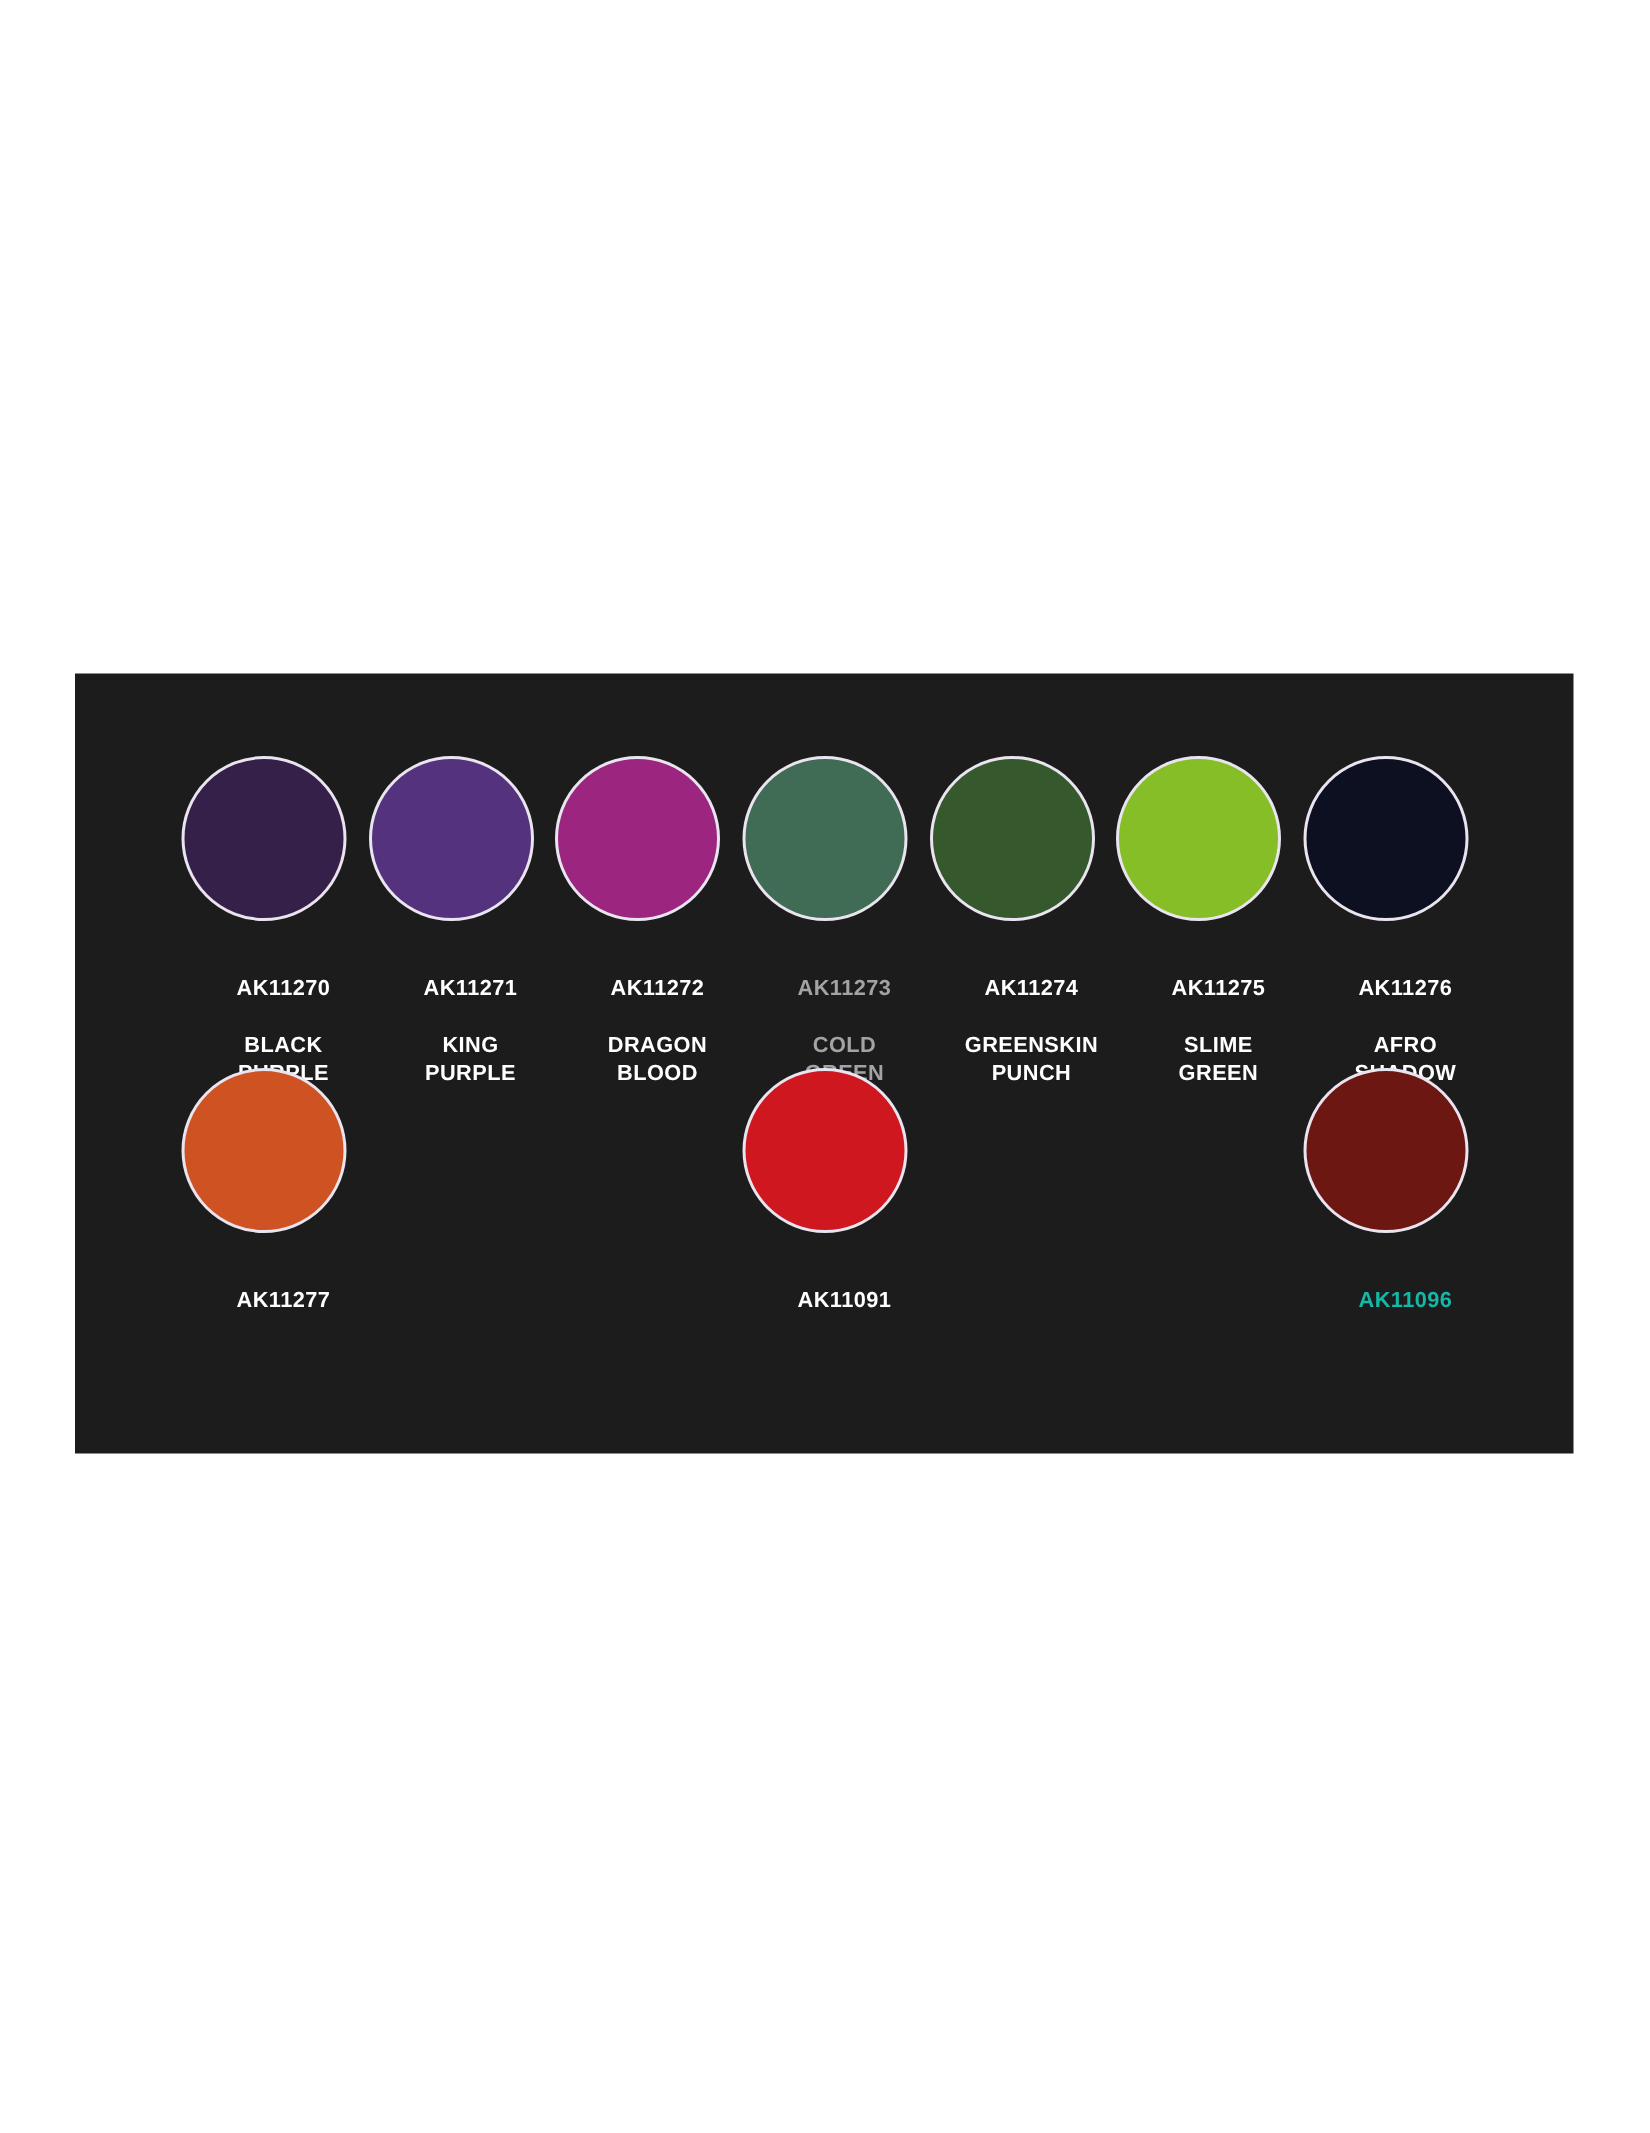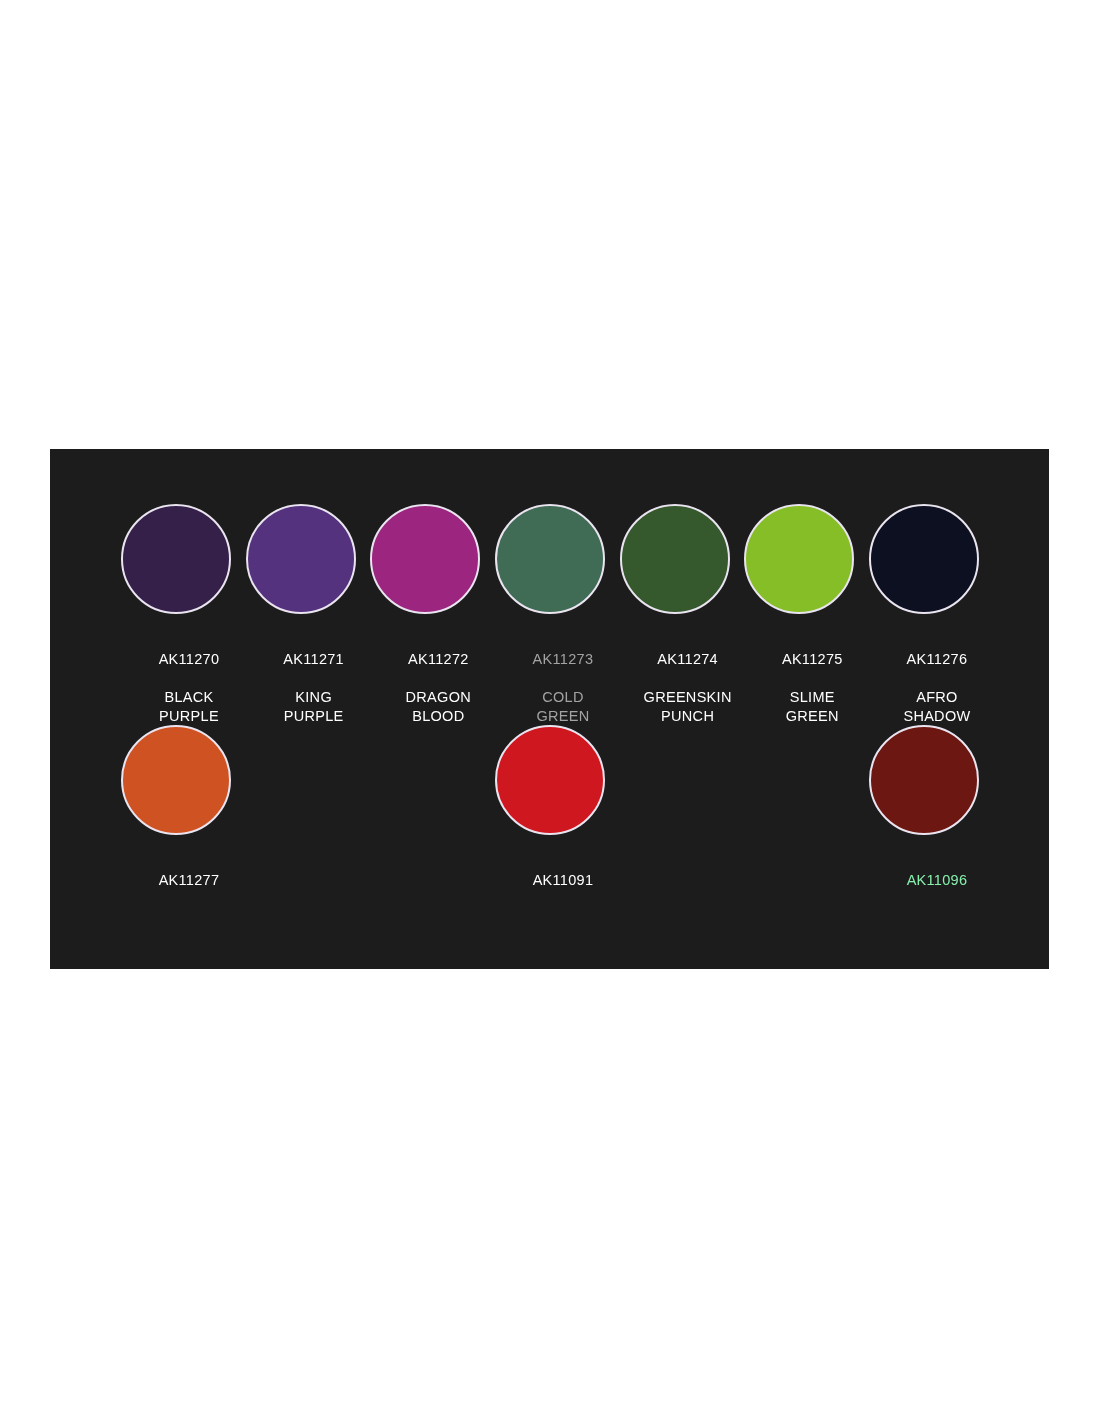--- a/index.html
+++ b/index.html
@@ -39,21 +39,21 @@
   .swatch-row {
     position: absolute;
     left: 70px;
     width: 860px;
     display: flex;
     justify-content: space-between;
     align-items: flex-start;
   }
 
   .swatch-row.row-1 { top: 55px; }
-  .swatch-row.row-2 { top: 276px; }
+  .swatch-row.row-2 { top: 263px; }
 
   .swatch {
     width: 112px;
     display: flex;
     flex-direction: column;
     align-items: center;
   }
 
   .swatch-disc {
     width: 110px;
@@ -62,21 +62,21 @@
     box-sizing: border-box;
     border: 2px solid #e9e4ef;
     background: #000;
   }
 
   .swatch-caption {
     margin-top: 17px;
     text-align: center;
     color: #ffffff;
     font-size: 14.5px;
-    font-weight: normal;
+    font-weight: bold;
     line-height: 19px;
     letter-spacing: 0.3px;
     text-transform: uppercase;
     white-space: pre-line;
     margin-left: 26px;
   }
 
   .swatch-code {
     display: block;
   }
@@ -161,21 +161,21 @@
       </div>
       <div class="swatch">
         <div class="swatch-disc" style="background: rgb(207, 23, 32); border-color: rgb(233, 228, 239);"></div>
         <div class="swatch-caption" style="color: rgb(255, 255, 255);">
           <span class="swatch-code">AK11091</span>
           <span class="swatch-name"></span>
         </div>
       </div>
       <div class="swatch">
         <div class="swatch-disc" style="background: rgb(109, 23, 18); border-color: rgb(233, 228, 239);"></div>
-        <div class="swatch-caption" style="color: #86efac;">
+        <div class="swatch-caption" style="color: #14b8a6;">
           <span class="swatch-code">AK11096</span>
           <span class="swatch-name"></span>
         </div>
       </div>
     </div>
 
   </div>
 </div>
 
 </body></html>

